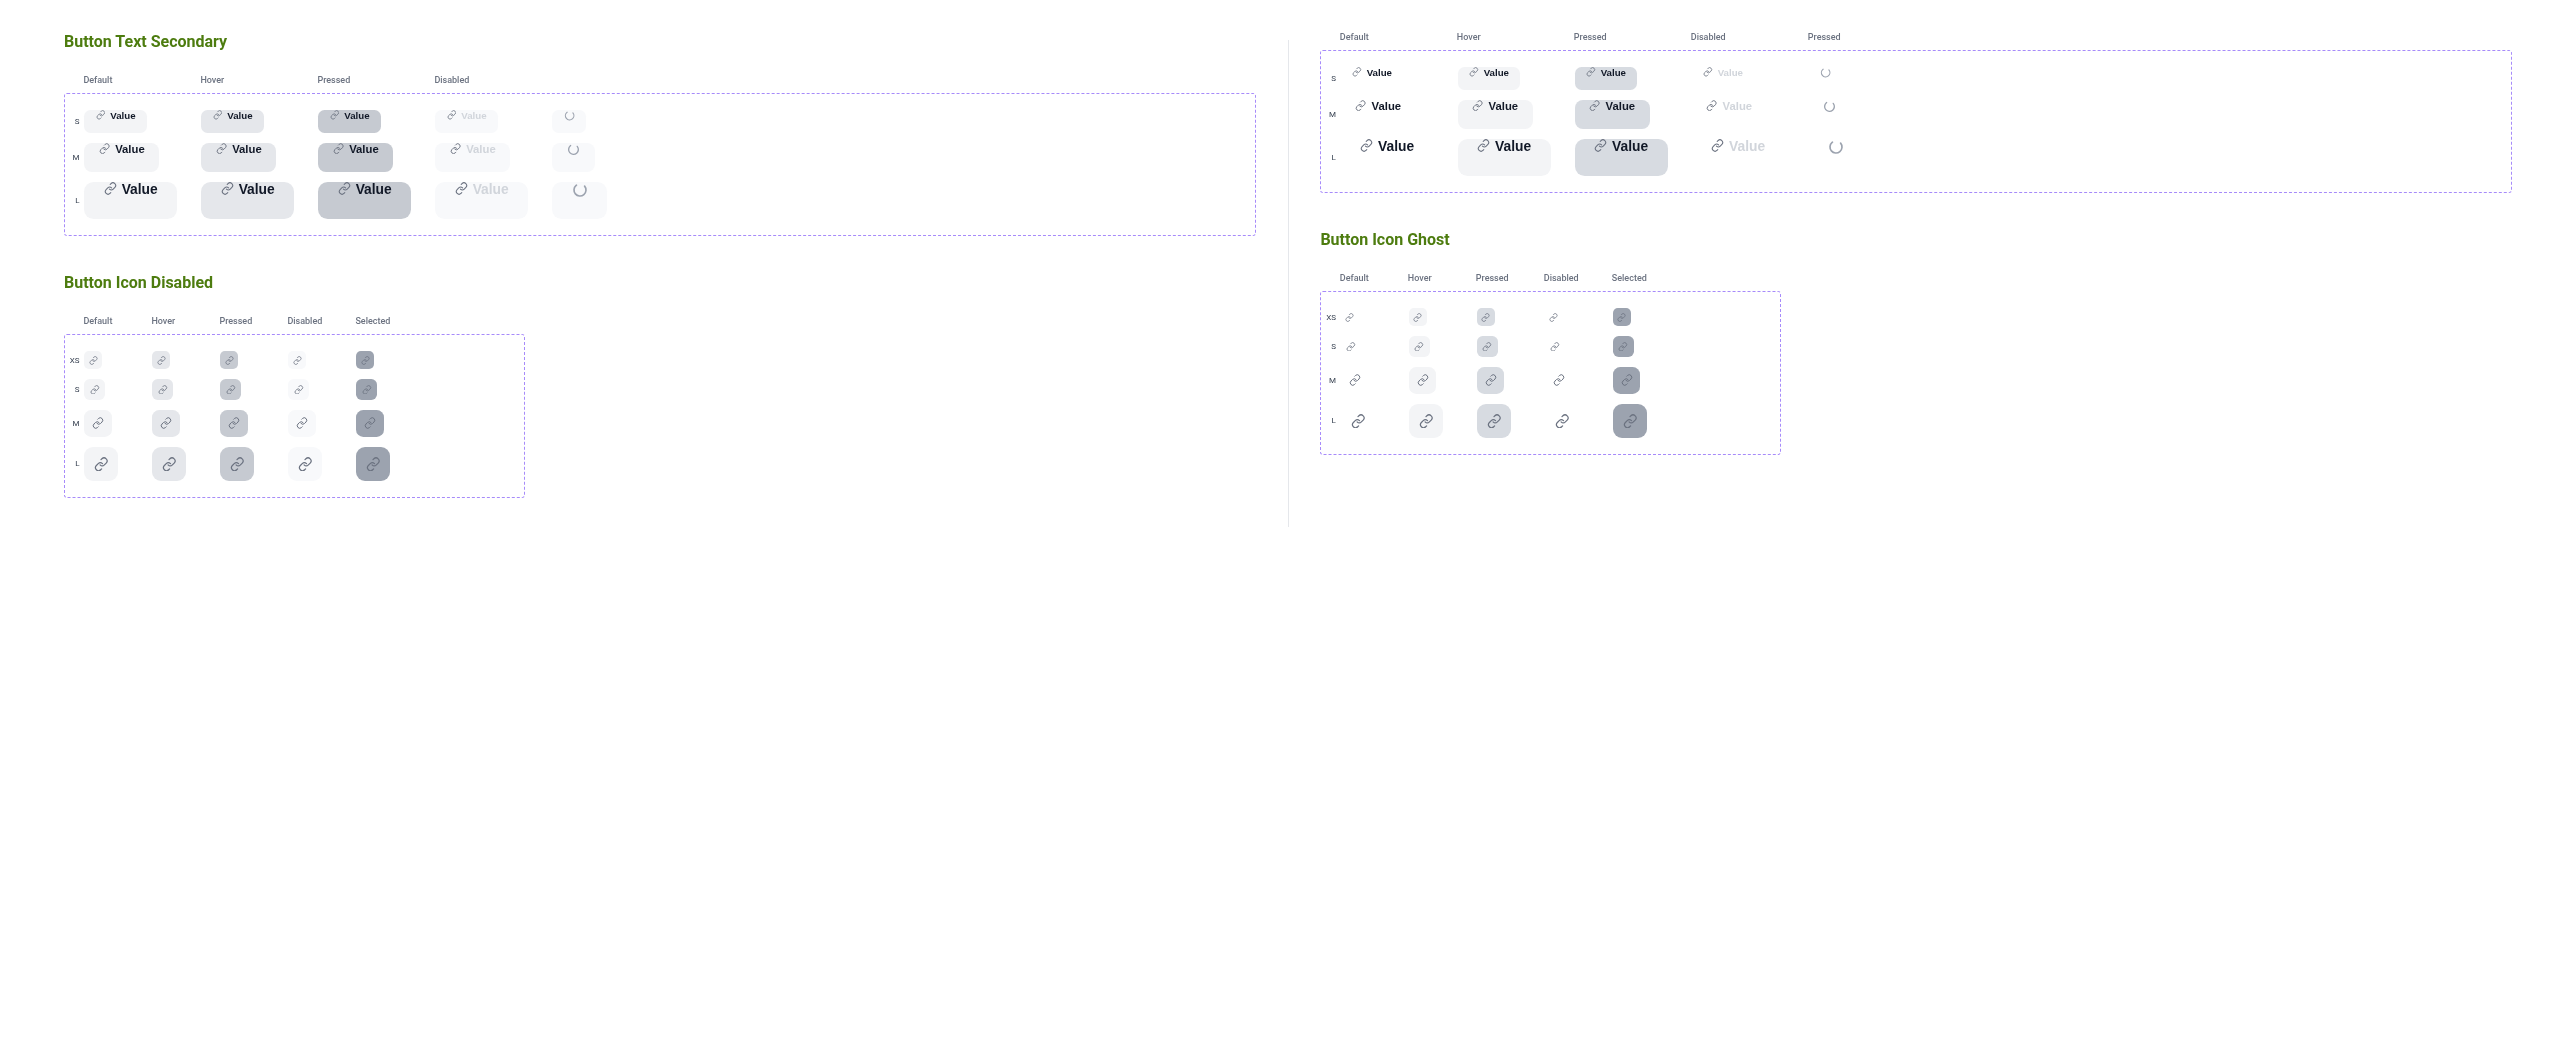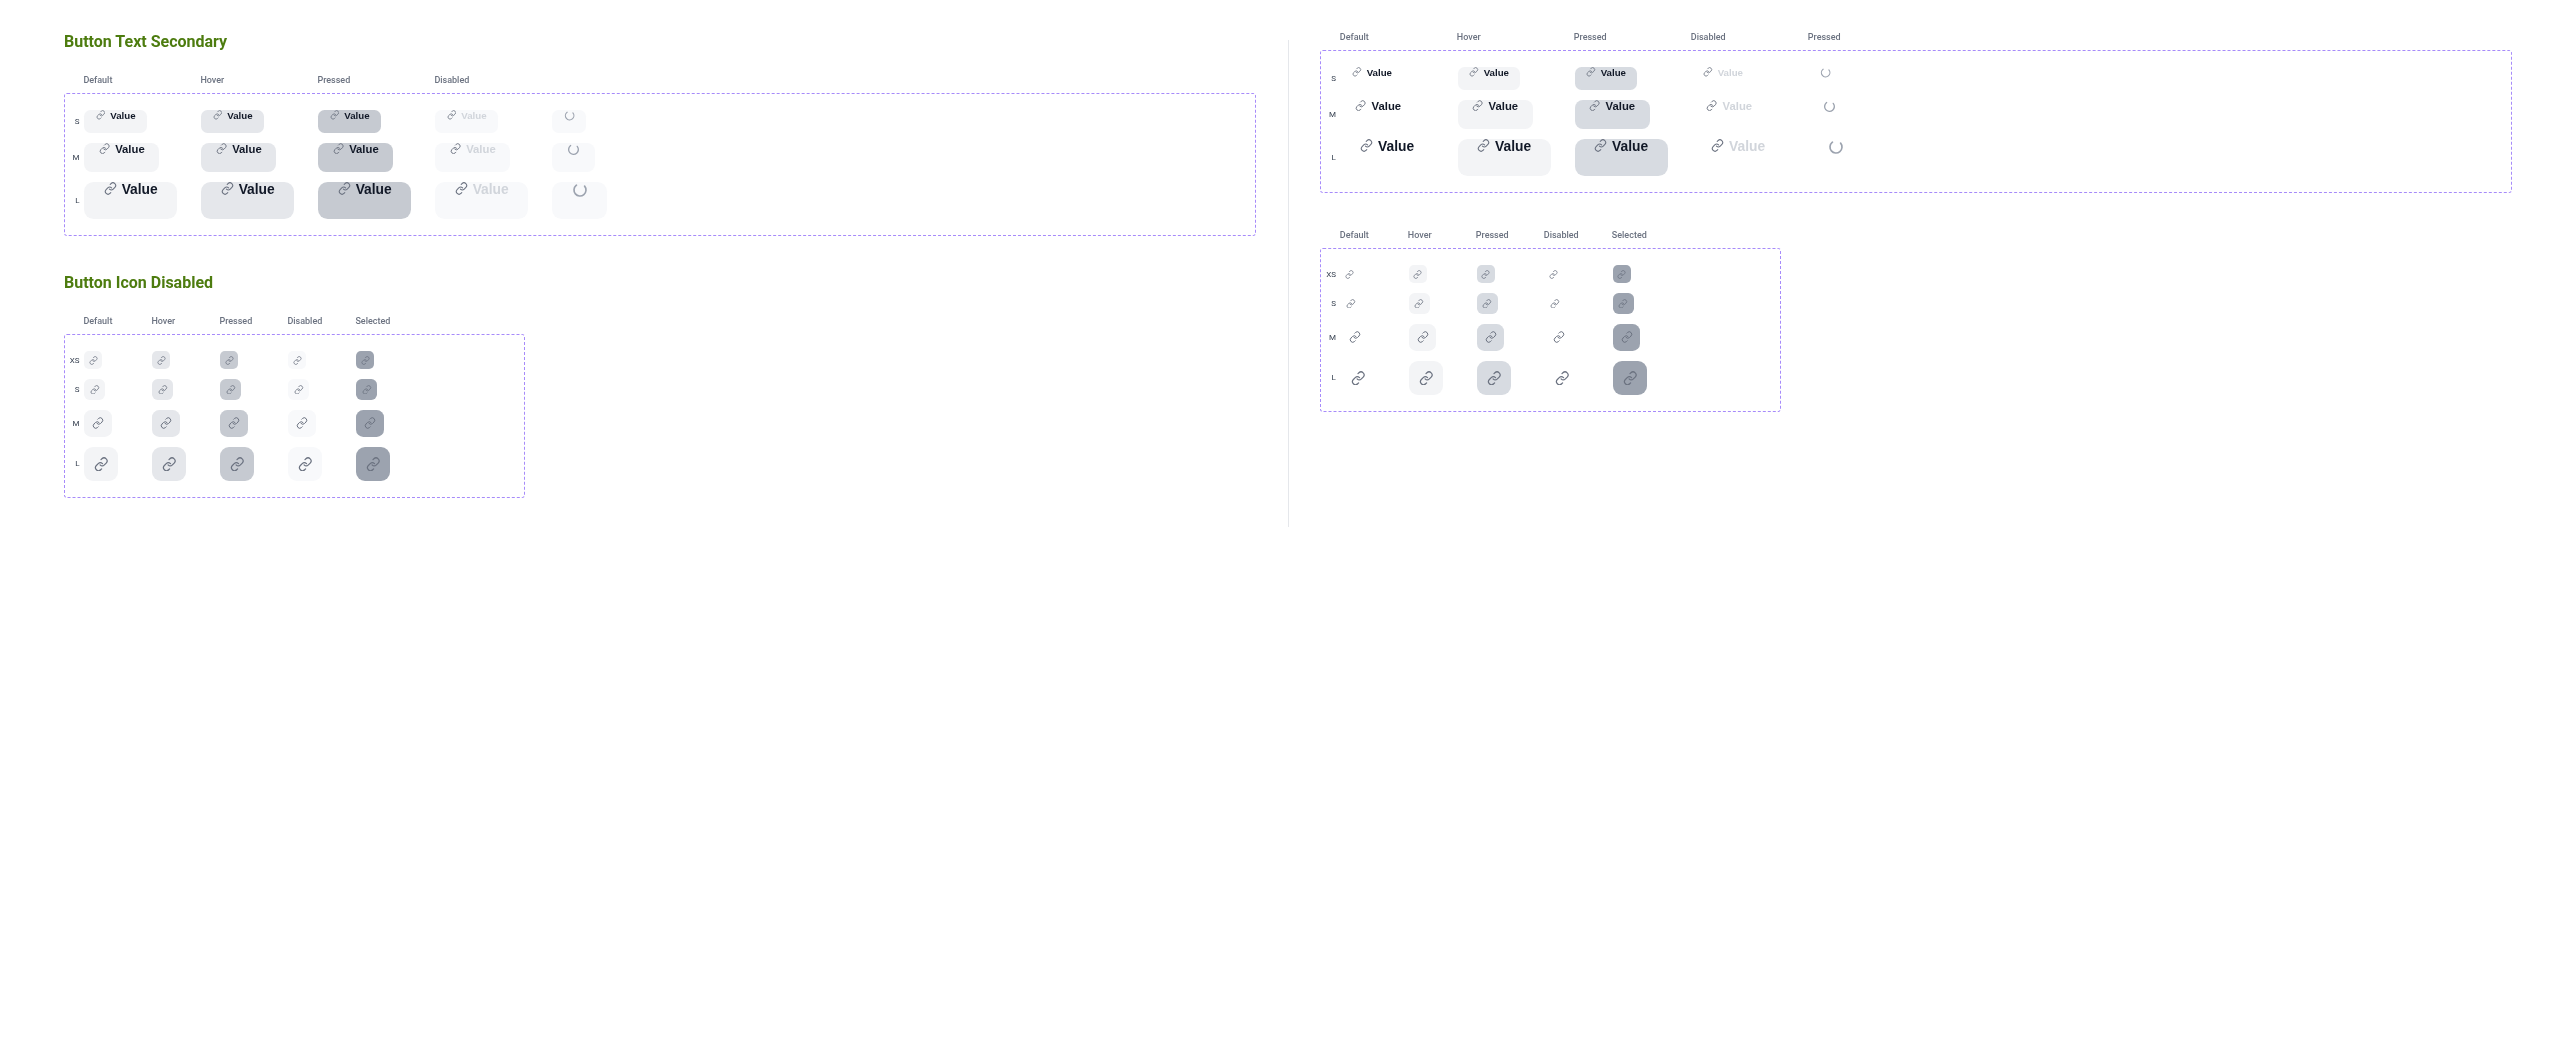--- a/index.html
+++ b/index.html
@@ -597,20 +597,21 @@
                   <use href="#spinner-glyph"></use>
                 </svg>
               </button>
             </div>
         </div>
 
       </div>
     </div>
 
     <div class="section-block">
+      <h2 class="section-title">Button Icon Ghost</h2>
 
       <div class="col-headers">
         <div class="ch cw-icon">Default</div>
         <div class="ch cw-icon">Hover</div>
         <div class="ch cw-icon">Pressed</div>
         <div class="ch cw-icon">Disabled</div>
         <div class="ch cw-icon">Selected</div>
       </div>
 
       <div class="frame" style="max-width:461px">

